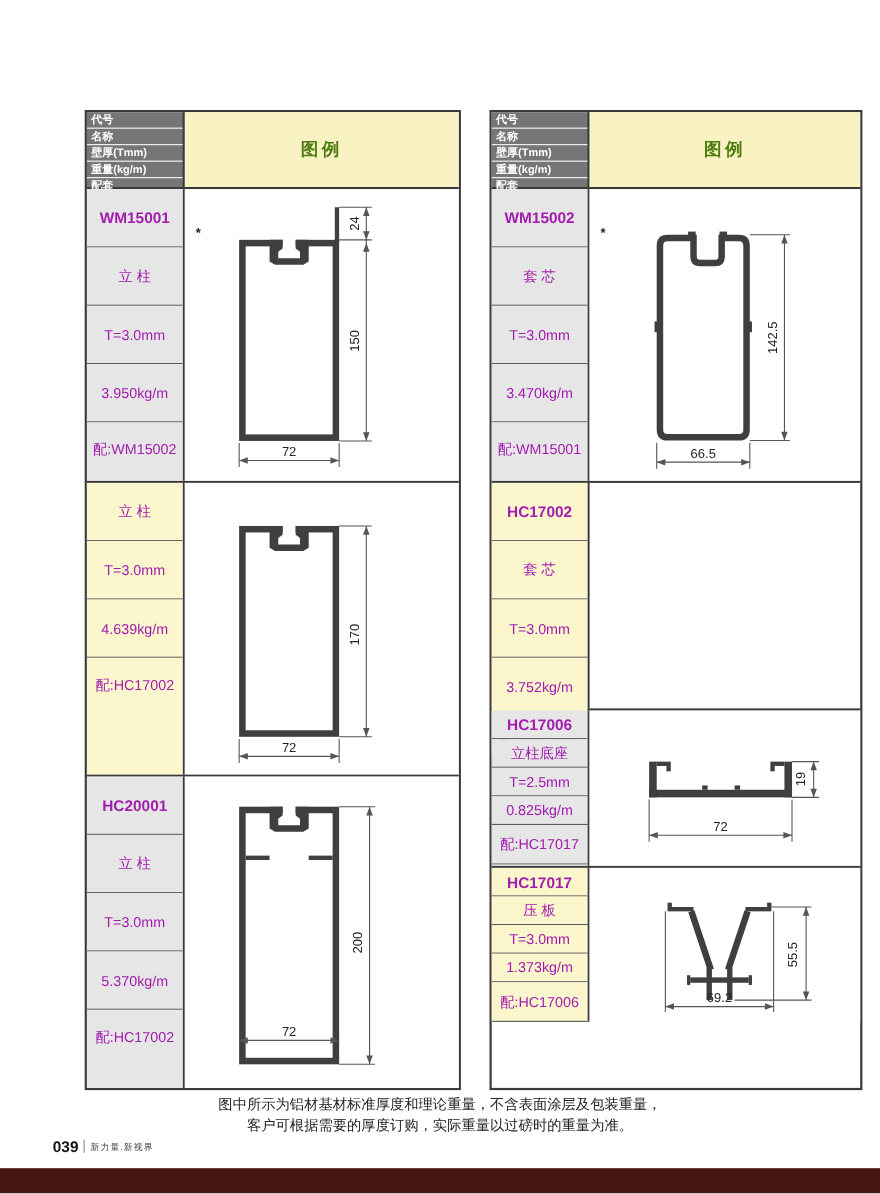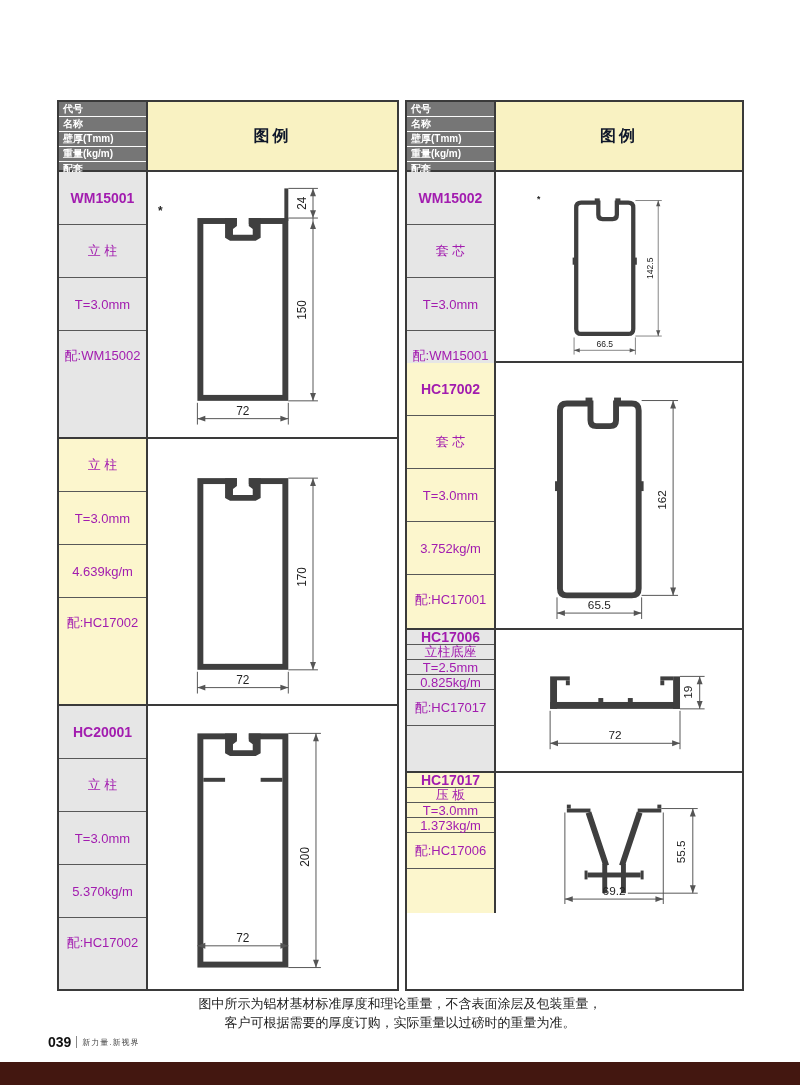--- a/index.html
+++ b/index.html
@@ -1,42 +1,42 @@
 <!DOCTYPE html>
 <html><head>
 <meta charset="utf-8">
 <style>
   * { box-sizing: border-box; margin: 0; padding: 0; }
   body { margin: 0; background: #ffffff; }
   .page { position: relative; width: 800px; height: 1085px; background: #fff;
           font-family: "Liberation Sans", "DejaVu Sans", sans-serif; overflow: hidden; }
 
   .tables { position: absolute; left: 57px; top: 100px; display: flex; gap: 6px; }
-  .tbl { border: 2px solid #3a3a3a; background: #fff; }
+  .tbl { border: 2px solid #3a3a3a; background: #fff; margin-left: 20px; }
   .tbl.left  { width: 342px; }
   .tbl.right { width: 339px; }
 
   .thead { display: flex; height: 70px; border-bottom: 2px solid #3a3a3a; }
   .hcol { width: 89px; background: #767676; border-right: 2px solid #3a3a3a;
           display: flex; flex-direction: column; }
   .hrow { flex: 1; color: #fff; font-size: 10px; font-weight: bold;
           display: flex; align-items: center; padding-left: 4px;
           border-bottom: 1px solid #fbfbfb; white-space: nowrap; }
   .hrow:last-child { border-bottom: none; }
   .legend { flex: 1; background: #f9f2c2; display: flex; align-items: center;
             justify-content: center; font-weight: bold; font-size: 16px;
-            letter-spacing: 3px; color: #0f172a; }
+            letter-spacing: 3px; color: #4d7c0f; }
 
   .entry { display: flex; border-bottom: 2px solid #3a3a3a; }
   .entry:last-child { border-bottom: none; }
   .lcol { width: 89px; border-right: 2px solid #3a3a3a; display: flex; flex-direction: column; }
   .cell { display: flex; align-items: center; justify-content: center;
           border-bottom: 1px solid #585858; font-size: 13px; color: #a21caf; }
   .h53 { height: 53px; flex: none; }
-  .h27 { height: 15px; flex: none; }
+  .h27 { height: 26px; flex: none; }
   .code { font-weight: bold; font-size: 14px; }
   .match-big { flex: 1; align-items: flex-start; padding-top: 16px; border-bottom: none; }
   .match-sm { height: 36px; flex: none; }
   .filler { flex: 1; border-bottom: none; }
   .lcol.gray   .cell { background: #e6e6e6; }
   .lcol.yellow .cell { background: #fcf6cd; }
 
   .draw { flex: 1; position: relative; background: #fff; }
   .draw svg { display: block; width: 100%; height: 100%; }
 
@@ -74,20 +74,21 @@
           <div class="hrow">配套</div>
         </div>
         <div class="legend">图例</div>
       </div>
 
       <div class="entry" style="height:267px">
         <div class="lcol gray">
           <div class="cell h53 code">WM15001</div>
           <div class="cell h53">立 柱</div>
           <div class="cell h53">T=3.0mm</div>
+          <div class="cell h53">3.950kg/m</div>
           <div class="cell match-big">配:WM15002</div>
         </div>
         <div class="draw">
           <svg viewBox="0 0 252 265" preserveAspectRatio="xMidYMid meet">
             <text class="star" x="10" y="42">*</text>
             <rect class="prof" x="53" y="48" width="86" height="179" stroke-width="6"></rect>
             <rect x="90" y="44" width="12" height="8" fill="#ffffff"></rect>
             <path class="pfill" d="M78,45 h12 v8 l-4,3 v6 h20 v-6 l-4,-3 v-8 h12 v20 l-5,3 h-26 l-5,-3 z"></path>
             <rect class="pfill" x="138" y="15" width="4" height="33"></rect>
             <path class="dim" d="M142,15 H172 M142,45 H172 M142,230 H172 M50,232 V254 M142,232 V254 M167,15 V230 M50,248 H142"></path>
@@ -159,25 +160,26 @@
         <div class="hcol">
           <div class="hrow">代号</div>
           <div class="hrow">名称</div>
           <div class="hrow">壁厚(Tmm)</div>
           <div class="hrow">重量(kg/m)</div>
           <div class="hrow">配套</div>
         </div>
         <div class="legend">图例</div>
       </div>
 
-      <div class="entry" style="height:191px">
+      <div class="entry" style="height:267px">
         <div class="lcol gray">
           <div class="cell h53 code">WM15002</div>
           <div class="cell h53">套 芯</div>
           <div class="cell h53">T=3.0mm</div>
+          <div class="cell h53">3.470kg/m</div>
           <div class="cell match-big">配:WM15001</div>
         </div>
         <div class="draw">
           <svg viewBox="0 0 250 265" preserveAspectRatio="xMidYMid meet">
             <text class="star" x="10" y="42">*</text>
             <path class="prof" stroke-width="6" d="M96,43 H72 Q65,43 65,50 V220 Q65,227 72,227 H138 Q145,227 145,220 V50 Q145,43 138,43 H122 V60 Q122,66 116,66 H102 Q96,66 96,60 Z"></path>
             <rect class="pfill" x="91" y="37" width="7" height="4"></rect>
             <rect class="pfill" x="120" y="37" width="7" height="4"></rect>
             <rect class="pfill" x="60" y="120" width="3" height="10"></rect>
             <rect class="pfill" x="147" y="120" width="3" height="10"></rect>
@@ -185,43 +187,27 @@
             <polygon class="arr" points="180,40 177,48 183,48"></polygon>
             <polygon class="arr" points="180,230 177,222 183,222"></polygon>
             <polygon class="arr" points="62,250 70,247 70,253"></polygon>
             <polygon class="arr" points="148,250 140,247 140,253"></polygon>
             <text transform="rotate(-90 173 135)" x="173" y="135" text-anchor="middle">142.5</text>
             <text x="105" y="246" text-anchor="middle">66.5</text>
           </svg>
         </div>
       </div>
 
-      <div class="entry" style="height:267px">
+      <div class="entry" style="height:207px">
         <div class="lcol yellow">
           <div class="cell h53 code">HC17002</div>
           <div class="cell h53">套 芯</div>
           <div class="cell h53">T=3.0mm</div>
           <div class="cell h53">3.752kg/m</div>
           <div class="cell match-big">配:HC17001</div>
-        </div>
-        <div class="draw">
-          <svg viewBox="0 0 250 265" preserveAspectRatio="xMidYMid meet">
-            <path class="prof" stroke-width="6" d="M96,39 H72 Q65,39 65,46 V227 Q65,234 72,234 H138 Q145,234 145,227 V46 Q145,39 138,39 H122 V56 Q122,62 116,62 H102 Q96,62 96,56 Z"></path>
-            <rect class="pfill" x="91" y="33" width="7" height="4"></rect>
-            <rect class="pfill" x="120" y="33" width="7" height="4"></rect>
-            <rect class="pfill" x="60" y="118" width="3" height="10"></rect>
-            <rect class="pfill" x="147" y="118" width="3" height="10"></rect>
-            <path class="dim" d="M148,36 H185 M148,234 H185 M62,236 V258 M148,236 V258 M180,36 V234 M62,252 H148"></path>
-            <polygon class="arr" points="180,36 177,44 183,44"></polygon>
-            <polygon class="arr" points="180,234 177,226 183,226"></polygon>
-            <polygon class="arr" points="62,252 70,249 70,255"></polygon>
-            <polygon class="arr" points="148,252 140,249 140,255"></polygon>
-            <text transform="rotate(-90 173 137)" x="173" y="137" text-anchor="middle">162</text>
-            <text x="105" y="248" text-anchor="middle">65.5</text>
-          </svg>
         </div>
       </div>
 
       <div class="entry" style="height:143px">
         <div class="lcol gray">
           <div class="cell h27 code">HC17006</div>
           <div class="cell h27">立柱底座</div>
           <div class="cell h27">T=2.5mm</div>
           <div class="cell h27">0.825kg/m</div>
           <div class="cell match-sm">配:HC17017</div>

